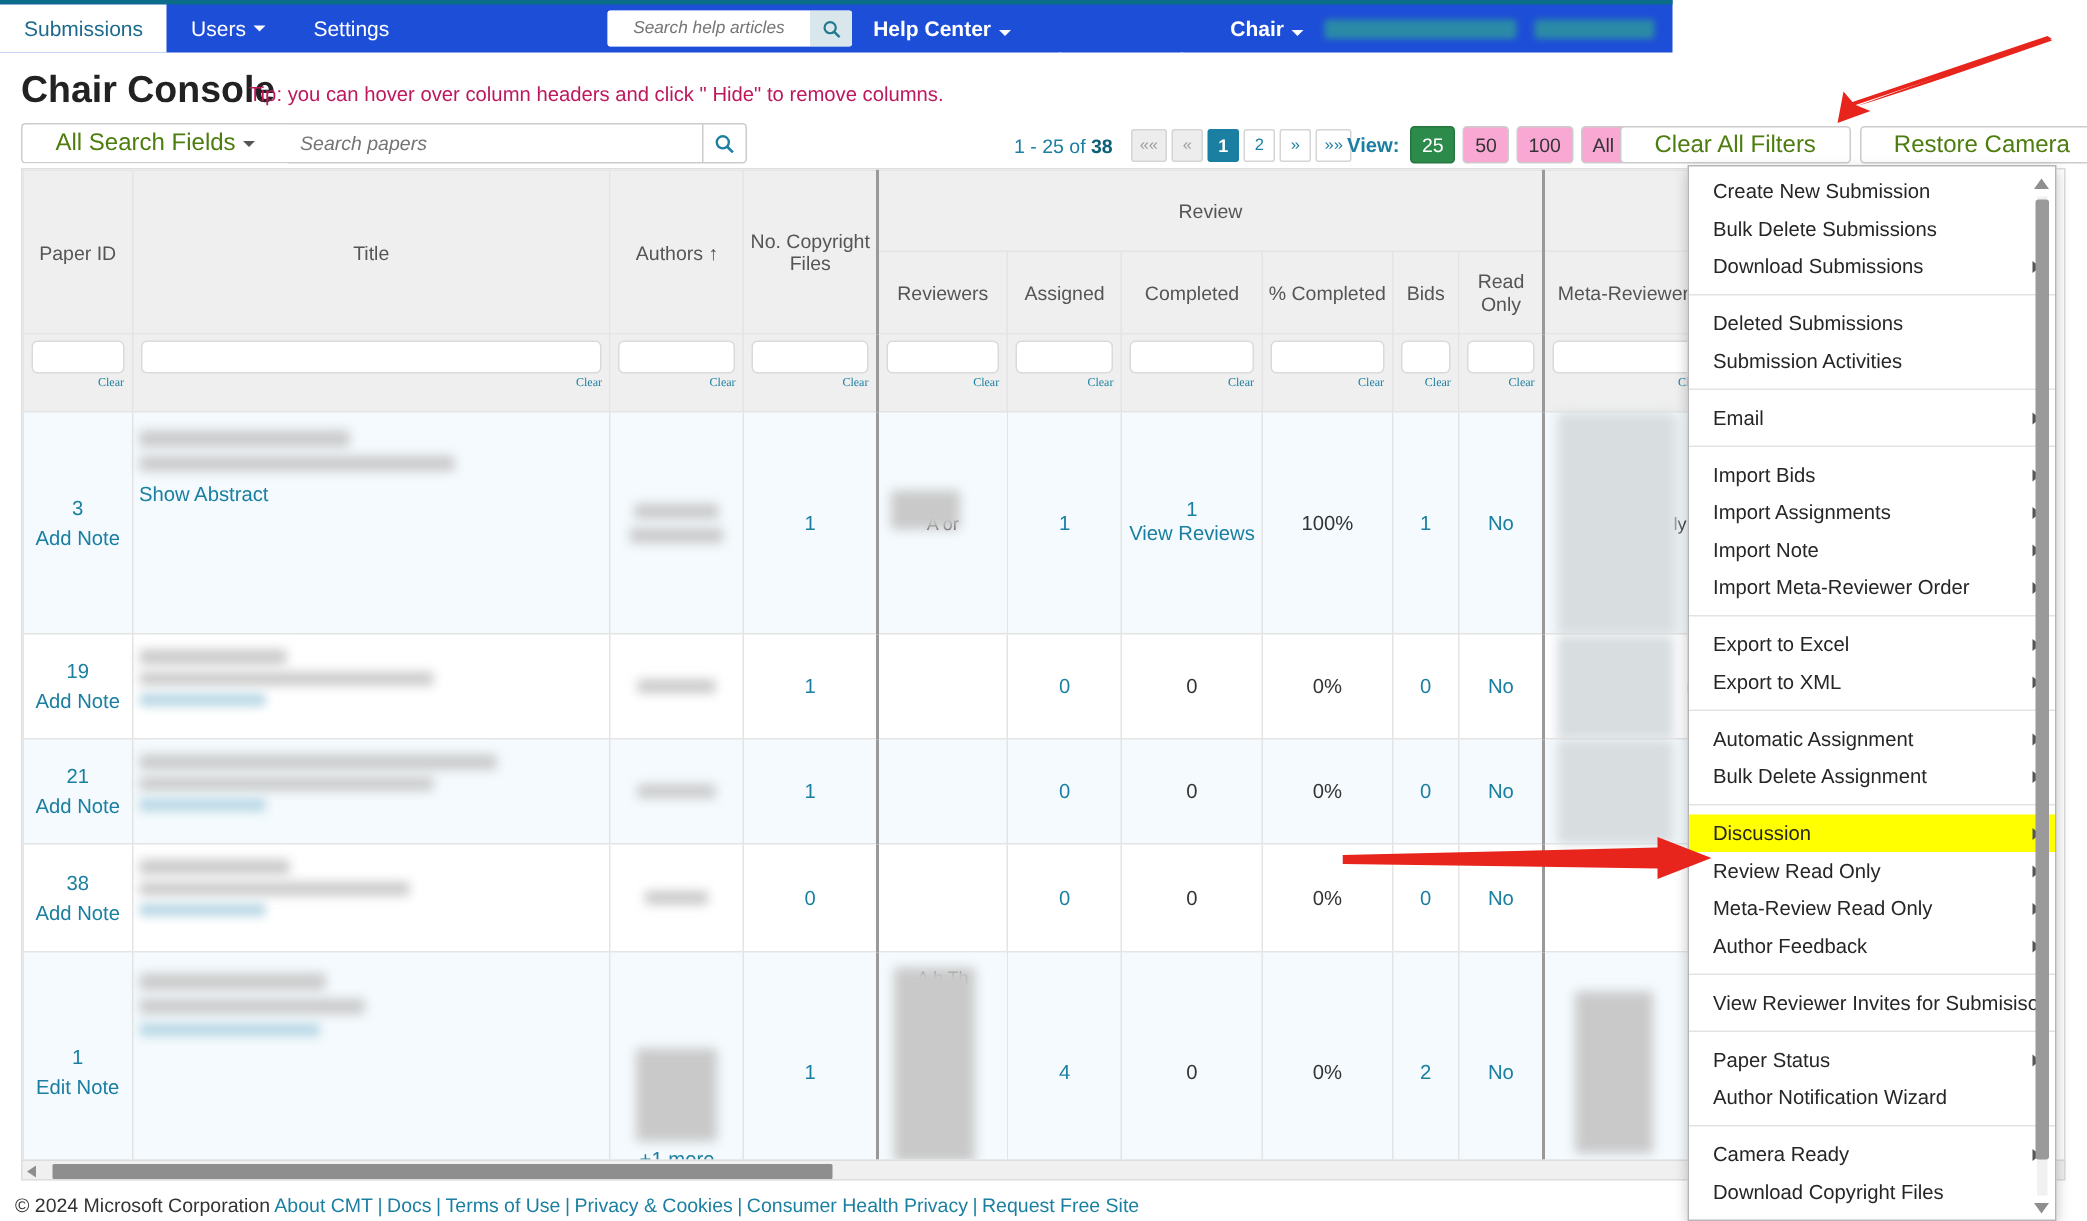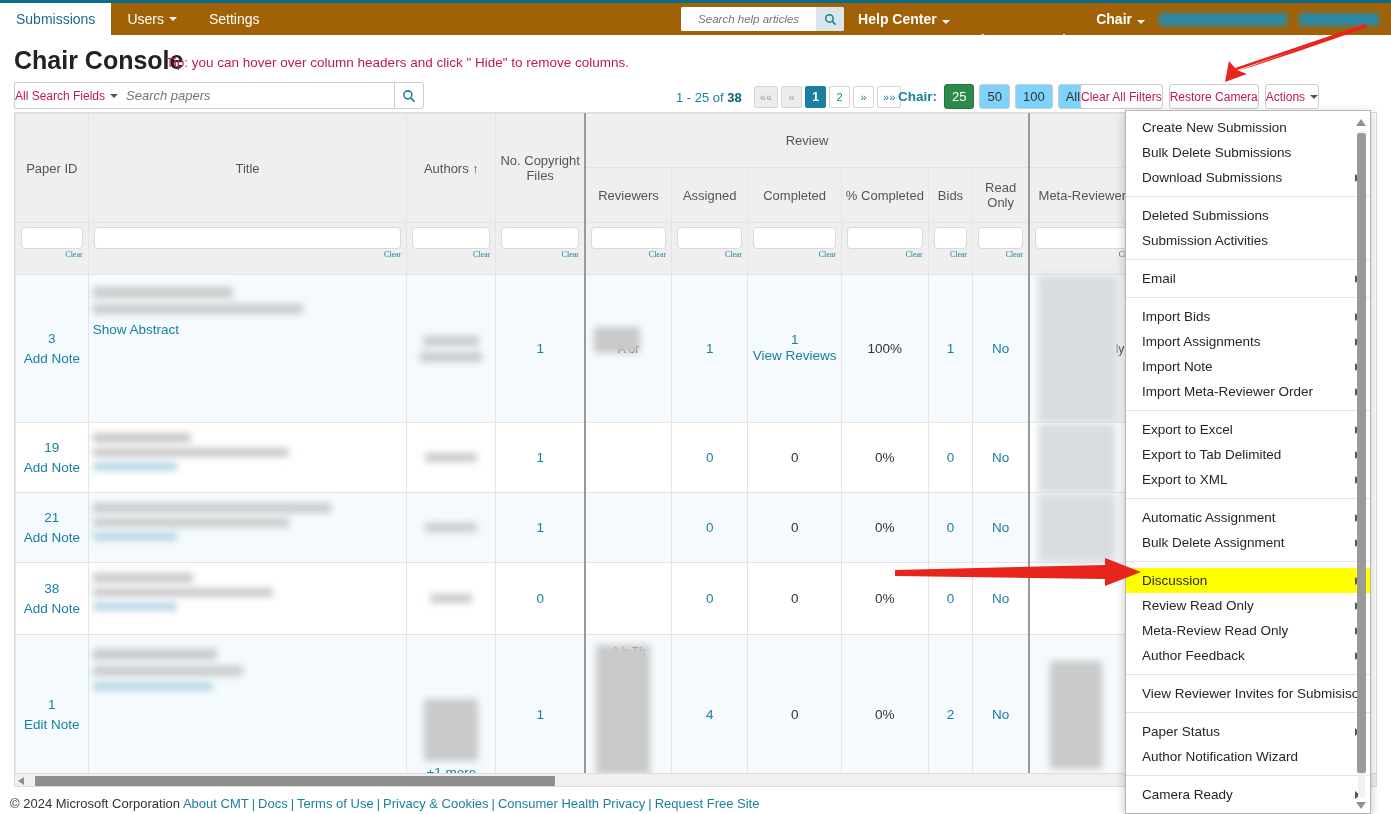--- a/index.html
+++ b/index.html
@@ -7,22 +7,22 @@
     margin: 0; padding: 0;
     width: 1391px; height: 814px;
     overflow: hidden;
     background: #ffffff;
     font-family: "Liberation Sans", sans-serif;
     font-size: 13px;
     color: #333;
   }
   
   #topnav {
-    position: absolute; left: 0; top: 0; width: 1391px; height: 35px;
-    background: #a16207;
+    position: absolute; left: 0; top: 0; width: 1115px; height: 35px;
+    background: #1d4ed8;
     border-top: 3px solid #0b6d89;
     display: flex; align-items: stretch;
   }
   .navtab {
     display: flex; align-items: center; padding: 0 16px;
     color: #ffffff; font-size: 14px; cursor: pointer; white-space: nowrap;
   }
   .navtab.active { background: #ffffff; color: #1c6a8c; font-weight: 400; }
   .caret {
     display: inline-block; width: 0; height: 0; margin-left: 5px;
@@ -44,23 +44,23 @@
     color: #21798f; cursor: pointer;
   }
   .navlink { color: #ffffff; font-size: 14px; font-weight: bold; margin-right: 14px; white-space: nowrap; cursor: pointer; }
   .navlink.plain { font-weight: bold; cursor: default; margin-top: 42px; }
   .redact-nav { height: 13px; background: #2b8aa6; border-radius: 2px; margin-right: 12px; filter: blur(2px); }
   #page-title { position: absolute; left: 14px; top: 46px; font-size: 25px; font-weight: bold; color: #222; }
   #tip { position: absolute; left: 166px; top: 55px; font-size: 13.5px; color: #be185d; }
   #searchgroup { position: absolute; left: 14px; top: 82px; display: flex; height: 27px; }
   .btn {
     background: #ffffff; border: 1px solid #cccccc; border-radius: 3px;
-    font-family: "Liberation Sans", sans-serif; font-size: 12px; color: #be185d;
+    font-family: "Liberation Sans", sans-serif; font-size: 16px; color: #4d7c0f;
     display: flex; align-items: center; justify-content: center;
-    padding: 0 0; height: 27px; cursor: pointer; white-space: nowrap;
+    padding: 0 22px; height: 27px; cursor: pointer; white-space: nowrap;
   }
   #allsearchfields { border-radius: 3px 0 0 3px; border-right: 0; }
   #searchpapers {
     width: 276px; height: 27px; border: 1px solid #cccccc; border-left: 0; border-right: 0;
     outline: none; padding: 0 8px; font-family: "Liberation Sans", sans-serif;
     font-size: 13px; font-style: italic; color: #999;
   }
   #searchbtn {
     width: 30px; padding: 0; border-radius: 0 3px 3px 0; color: #1a7fa0; font-size: 14px;
   }
@@ -70,21 +70,21 @@
   .pgbtn {
     min-width: 21px; height: 22px; border: 1px solid #d5d5d5; background: #fff;
     display: flex; align-items: center; justify-content: center; margin-right: 3px;
     font-size: 11px; color: #1a7fa0; border-radius: 2px; cursor: pointer; padding: 0 5px;
   }
   .pgbtn.disabled { background: #ededed; color: #9b9b9b; }
   .pgbtn.cur { background: #1a7fa0; color: #fff; border-color: #1a7fa0; font-weight: bold; font-size: 12px; }
   #showgroup { position: absolute; left: 898px; top: 84px; display: flex; align-items: center; }
   #showlabel { font-size: 13.5px; font-weight: bold; color: #1a7fa0; margin-right: 7px; }
   .showbtn {
-    min-width: 30px; height: 25px; border: 1px solid #cccccc; background: #7dd3fc; border-radius: 3px;
+    min-width: 30px; height: 25px; border: 1px solid #cccccc; background: #f9a8d4; border-radius: 3px;
     display: flex; align-items: center; justify-content: center; margin-right: 5px;
     font-size: 13px; color: #333; cursor: pointer; padding: 0 7px;
   }
   .showbtn.sel { background: #2c8a4a; border-color: #25763f; color: #fff; }
   #rightbtns { position: absolute; left: 1080px; top: 84px; display: flex; }
   #rightbtns .btn { height: 25px; margin-right: 6px; }
   #actions-button { position: relative; z-index: 60; }
 
   
   #tablewrap {
@@ -210,21 +210,21 @@
   </div>
   <div class="pgbtn disabled">««</div>
   <div class="pgbtn disabled">«</div>
   <div class="pgbtn cur">1</div>
   <div class="pgbtn">2</div>
   <div class="pgbtn">»</div>
   <div class="pgbtn">»»</div>
 </div>
 
 <div id="showgroup">
-  <div id="showlabel">Chair:</div>
+  <div id="showlabel">View:</div>
   <div class="showbtn sel">25</div>
   <div class="showbtn">50</div>
   <div class="showbtn">100</div>
   <div class="showbtn">All</div>
 </div>
 
 <div id="rightbtns">
   <div class="btn">Clear All Filters</div>
   <div class="btn">Restore Camera</div>
   <div class="btn" id="actions-button">
@@ -592,24 +592,20 @@
       <div class="mi">
         <span>Import Meta-Reviewer Order</span>
         <span class="arrow"></span>
       </div>
       <div class="msep"></div>
       <div class="mi">
         <span>Export to Excel</span>
         <span class="arrow"></span>
       </div>
       <div class="mi">
-        <span>Export to Tab Delimited</span>
-        <span class="arrow"></span>
-      </div>
-      <div class="mi">
         <span>Export to XML</span>
         <span class="arrow"></span>
       </div>
       <div class="msep"></div>
       <div class="mi">
         <span>Automatic Assignment</span>
         <span class="arrow"></span>
       </div>
       <div class="mi">
         <span>Bulk Delete Assignment</span>

